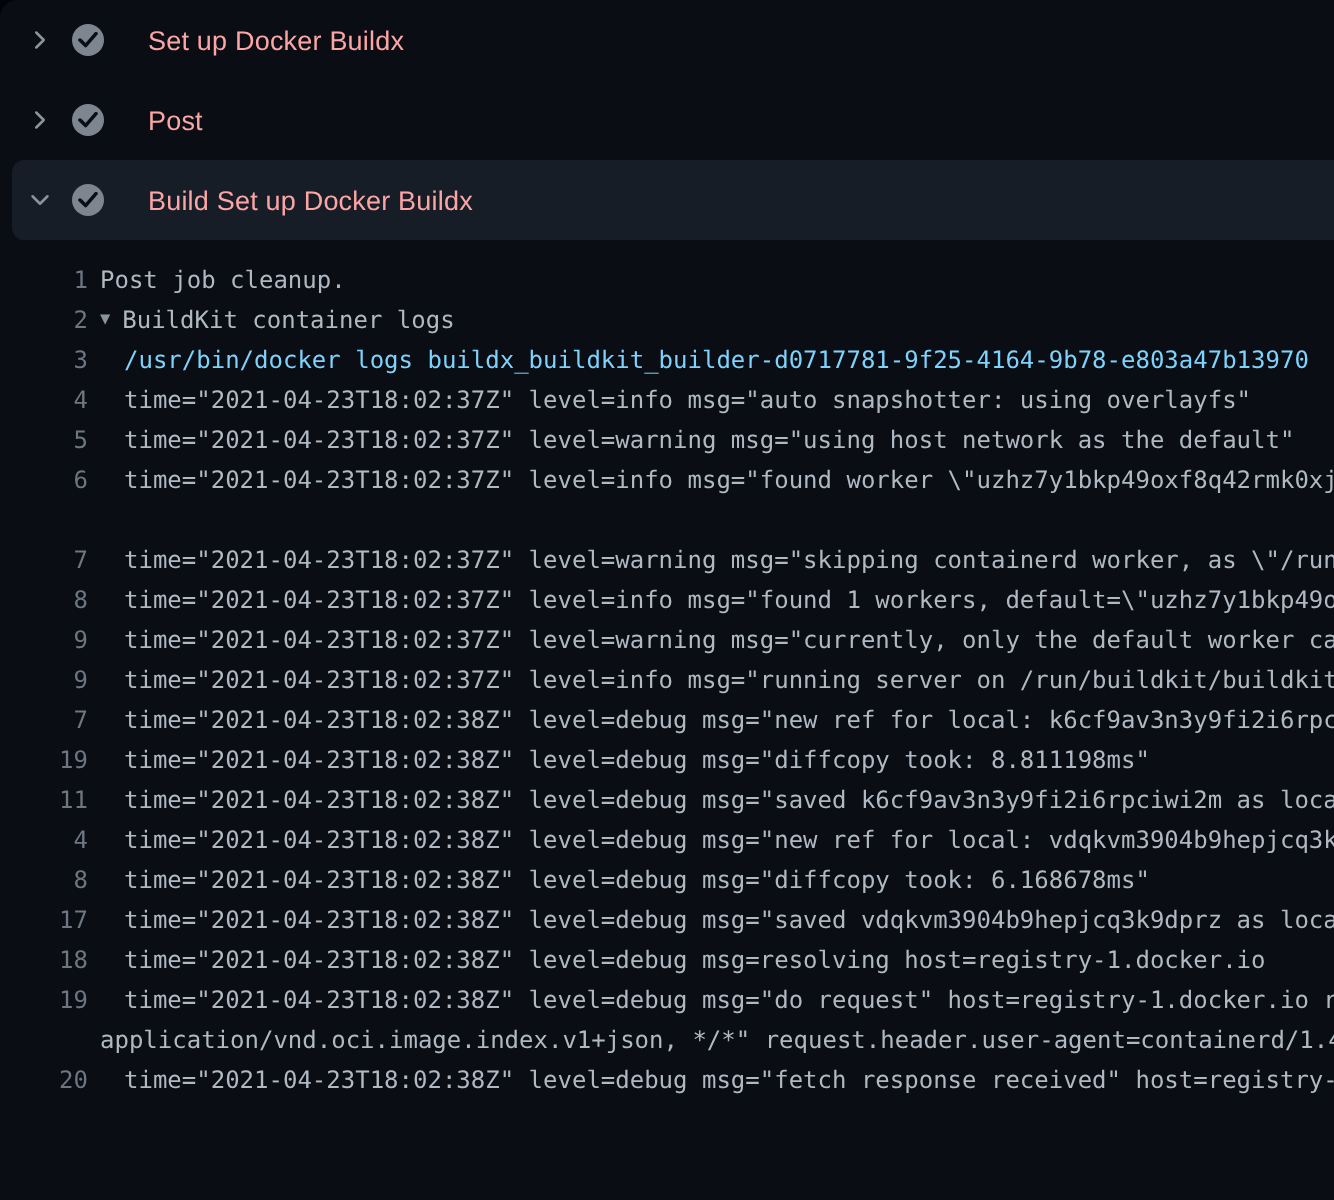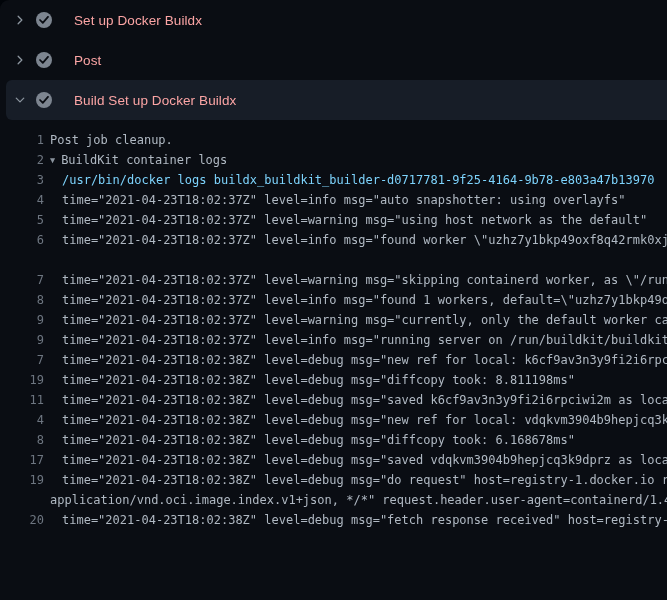--- a/index.html
+++ b/index.html
@@ -173,20 +173,24 @@
   <div class="row indent">
     <span class="ln">8</span>
     <span class="tx">time="2021-04-23T18:02:38Z" level=debug msg="diffcopy took: 6.168678ms"</span>
   </div>
 
   <div class="row indent">
     <span class="ln">17</span>
     <span class="tx">time="2021-04-23T18:02:38Z" level=debug msg="saved vdqkvm3904b9hepjcq3k9dprz as local.sharedKey"</span>
   </div>
 
+  <div class="row indent">
+    <span class="ln">18</span>
+    <span class="tx">time="2021-04-23T18:02:38Z" level=debug msg=resolving host=registry-1.docker.io</span>
+  </div>
 
   <div class="row indent">
     <span class="ln">19</span>
     <span class="tx">time="2021-04-23T18:02:38Z" level=debug msg="do request" host=registry-1.docker.io request.header.accept="application/vnd.docker.distribution.manifest.v2+json,</span>
   </div>
 
   <div class="row">
     <span class="ln"></span>
     <span class="tx">application/vnd.oci.image.index.v1+json, */*" request.header.user-agent=containerd/1.4.4+unknown</span>
   </div>

